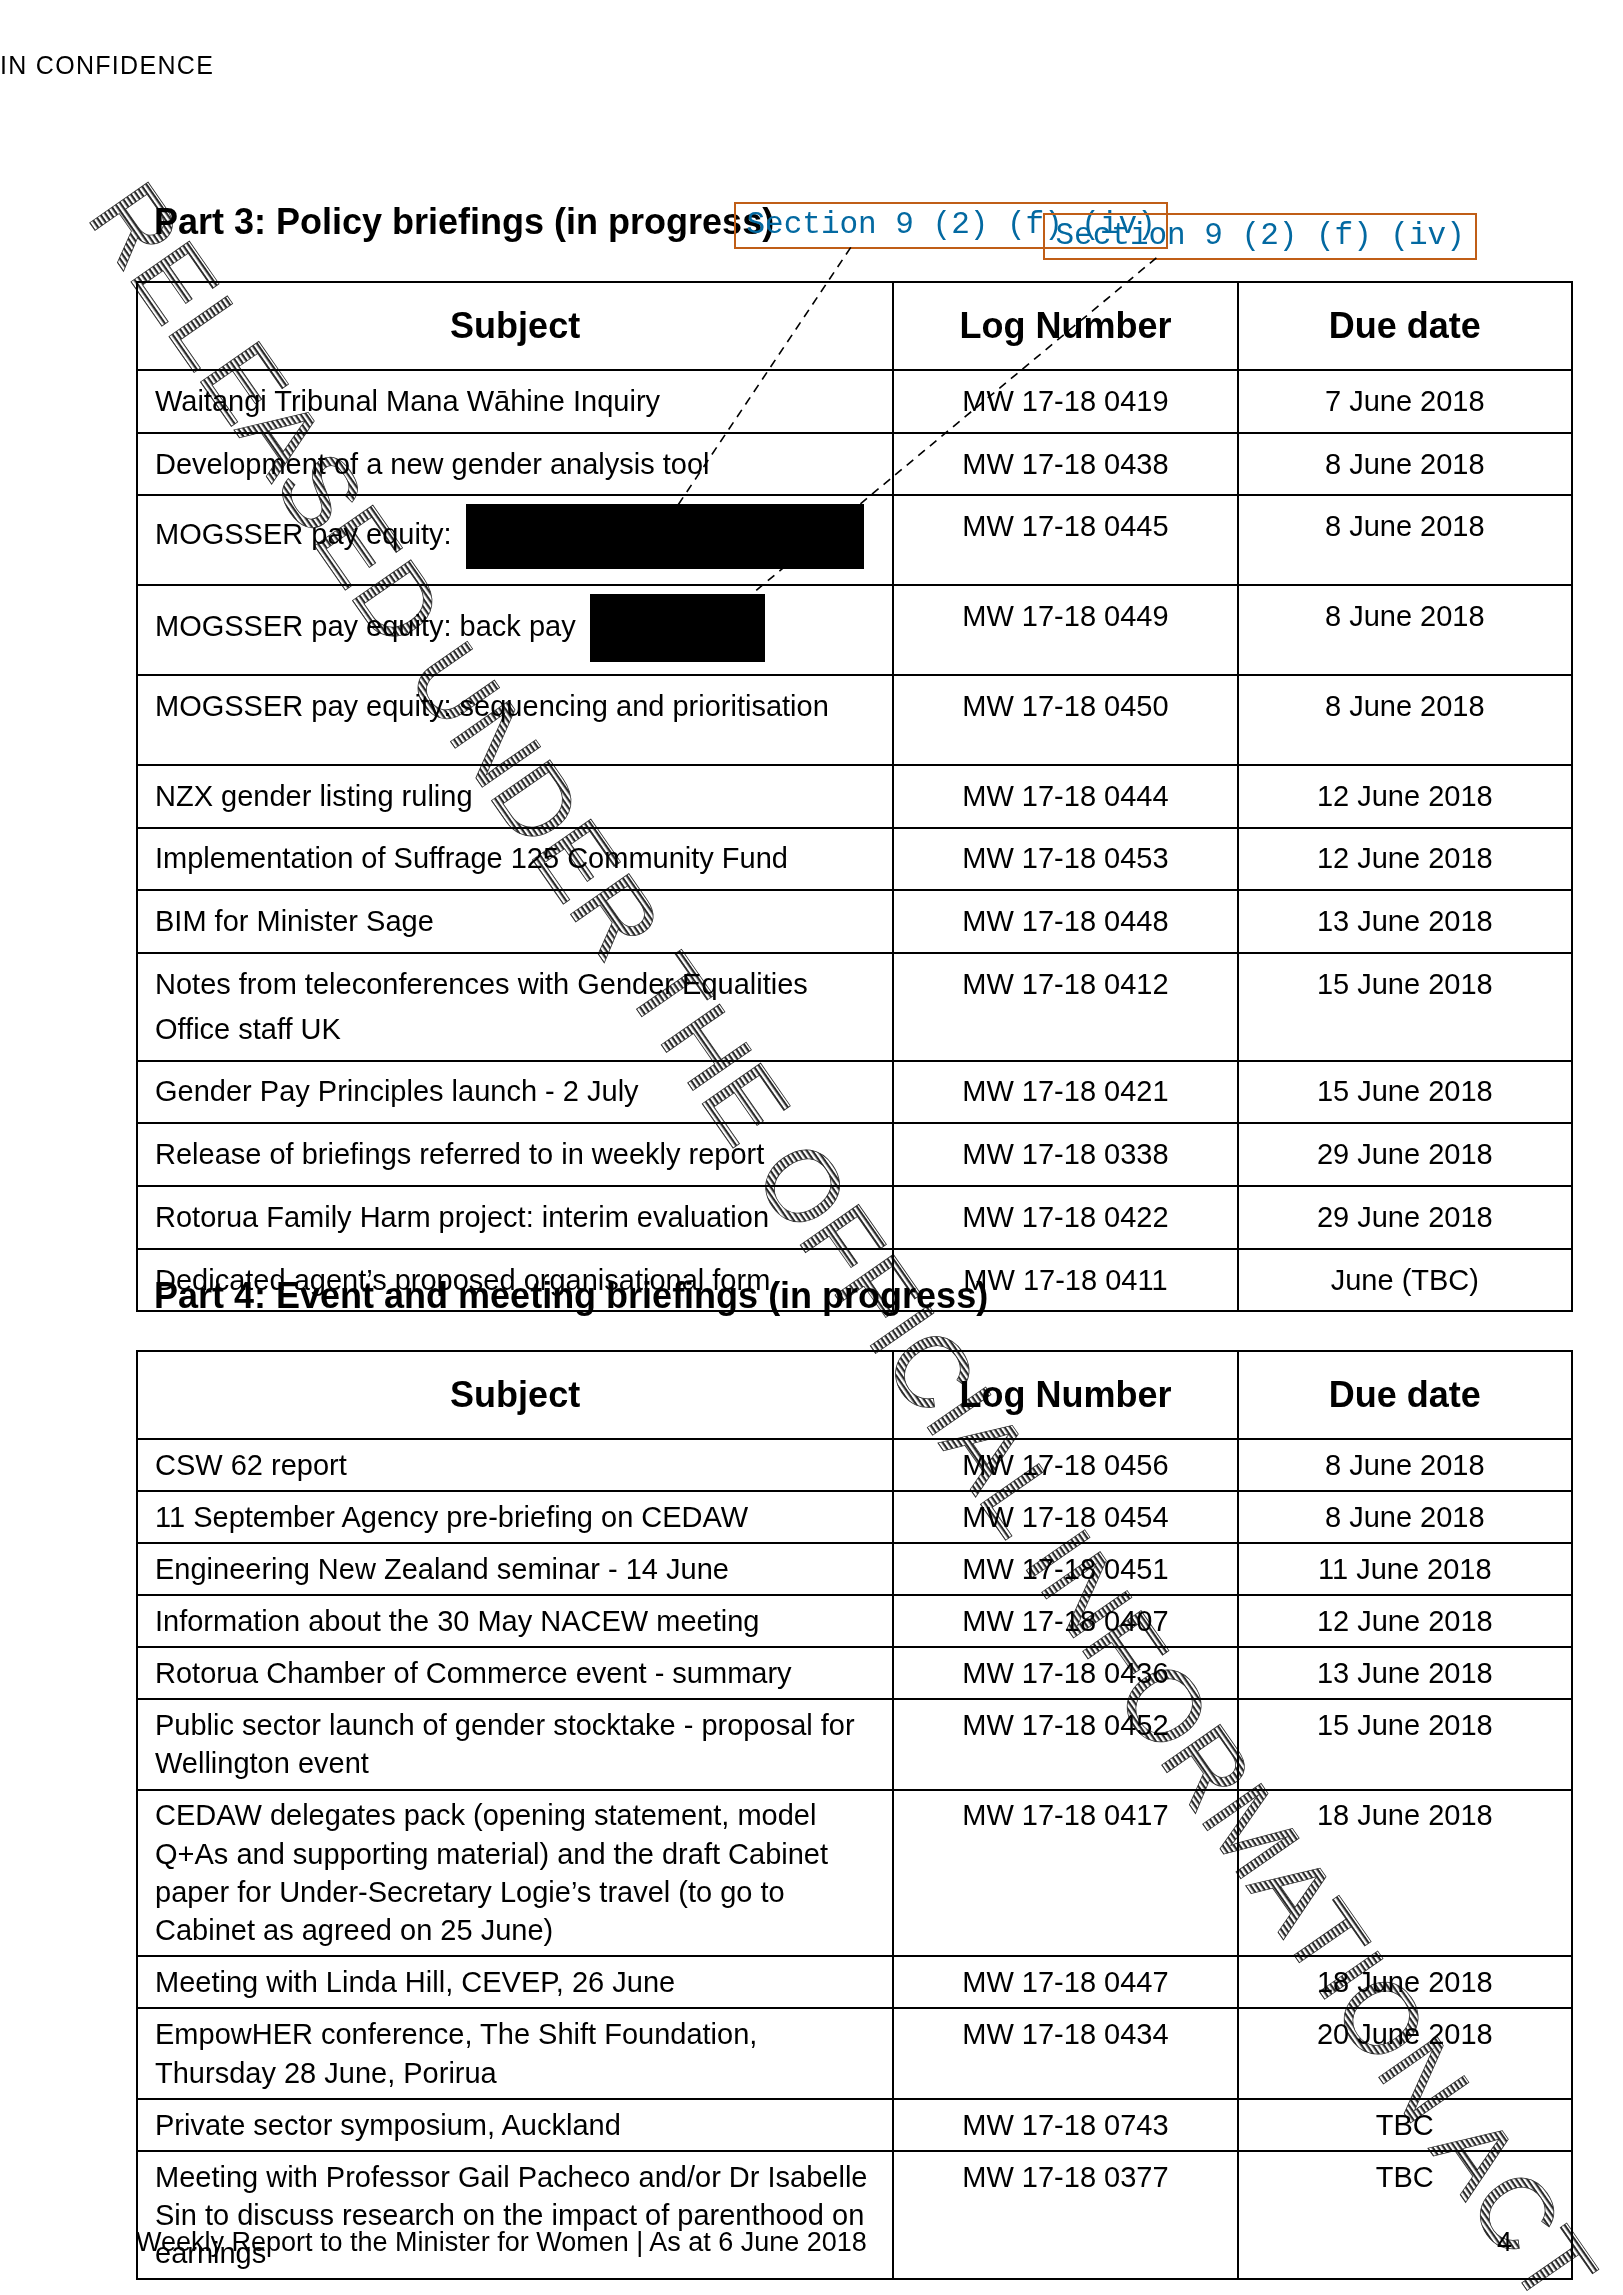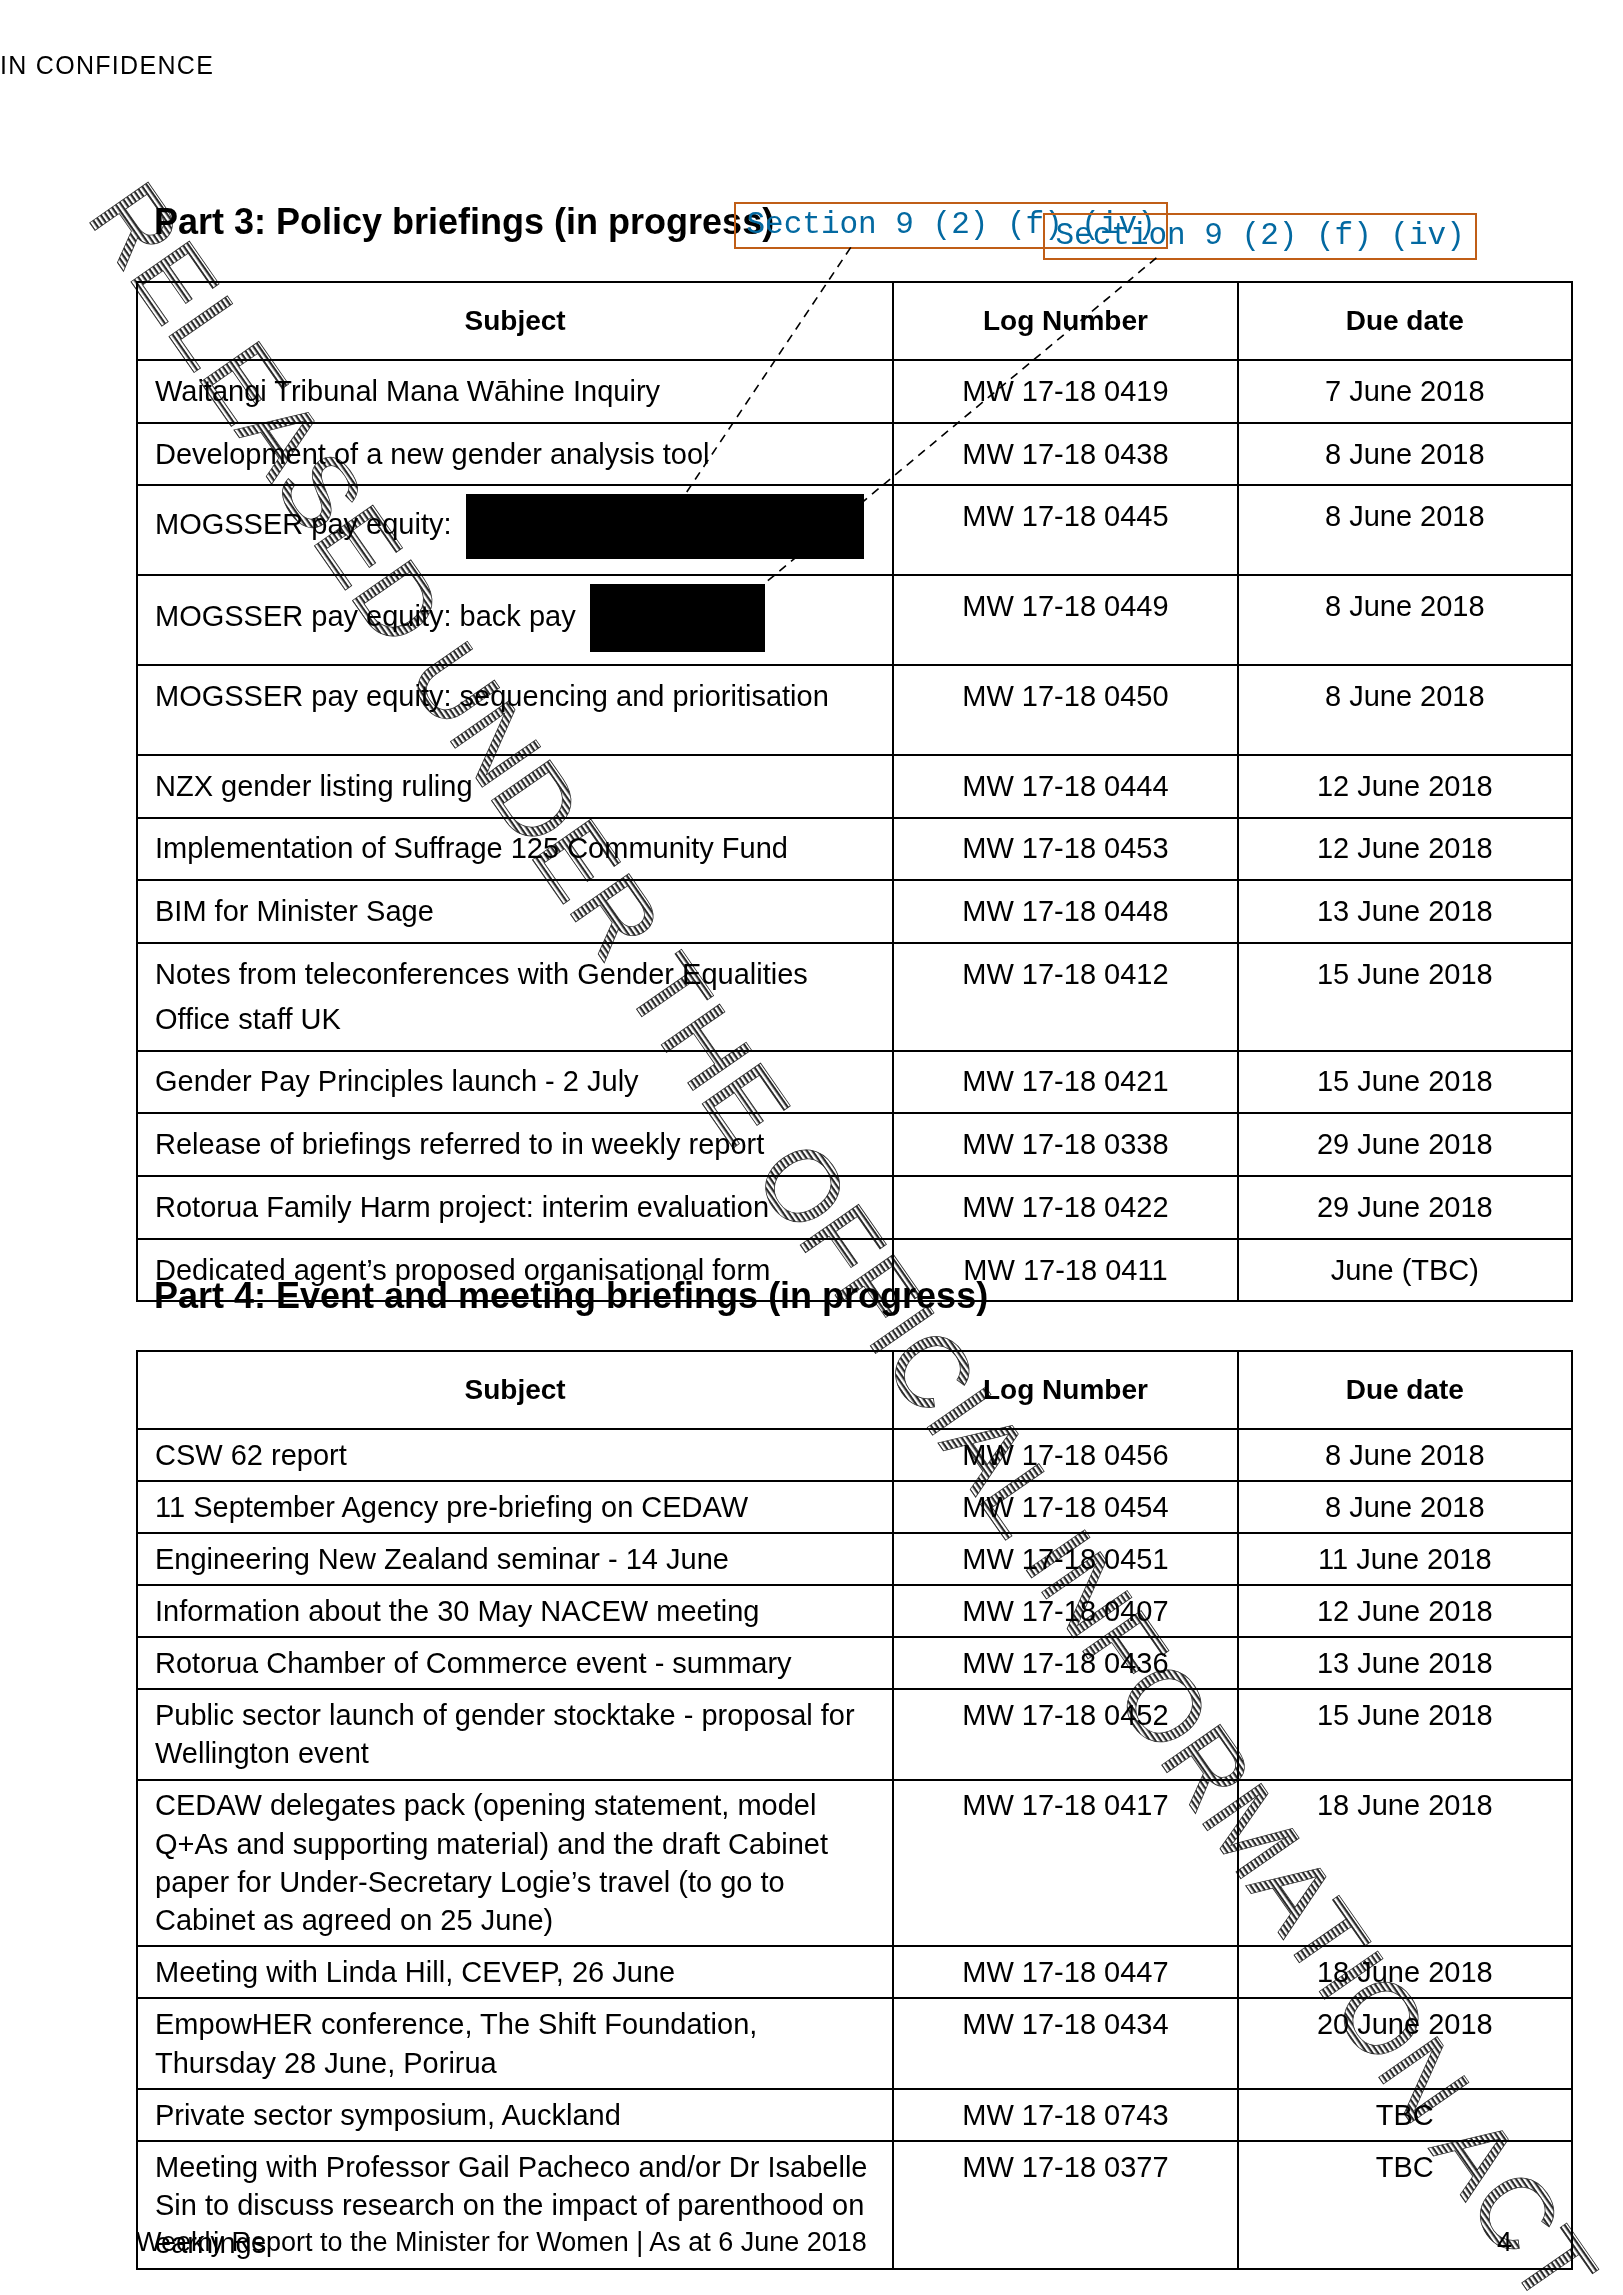--- a/index.html
+++ b/index.html
@@ -40,21 +40,21 @@
   }
   #part3-table{top:281px;}
   #part4-table{top:1350px;}
   .doc-table col.c-subject{width:52.7%;}
   .doc-table col.c-log{width:24.0%;}
   .doc-table col.c-due{width:23.3%;}
   .doc-table th,.doc-table td{
     border:2px solid #000;vertical-align:top;word-wrap:break-word;
   }
   .doc-table th{
-    font-size:28px;font-weight:bold;text-align:center;padding:22px 1px;
+    font-size:36px;font-weight:bold;text-align:center;padding:22px 1px;
   }
   #part3-table td{font-size:29px;line-height:1.55;padding:7.9px 17px;}
   #part4-table td{font-size:29px;line-height:1.32;padding:5.9px 17px;}
   .doc-table td.log-cell,.doc-table td.due-cell{text-align:center;padding-left:5.2px;padding-right:5.2px;}
   tr.tall-redacted td{height:72px;}
   .redact{
     display:inline-block;background:#000;vertical-align:middle;margin-left:6.5px;
   }
   .footer{
     position:absolute;left:136px;top:2227px;width:1376px;

